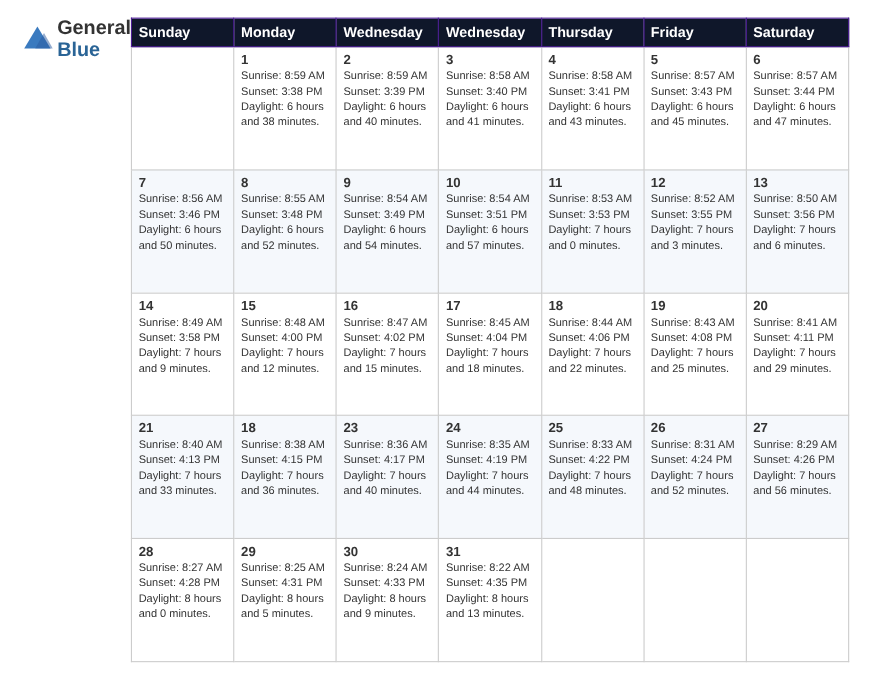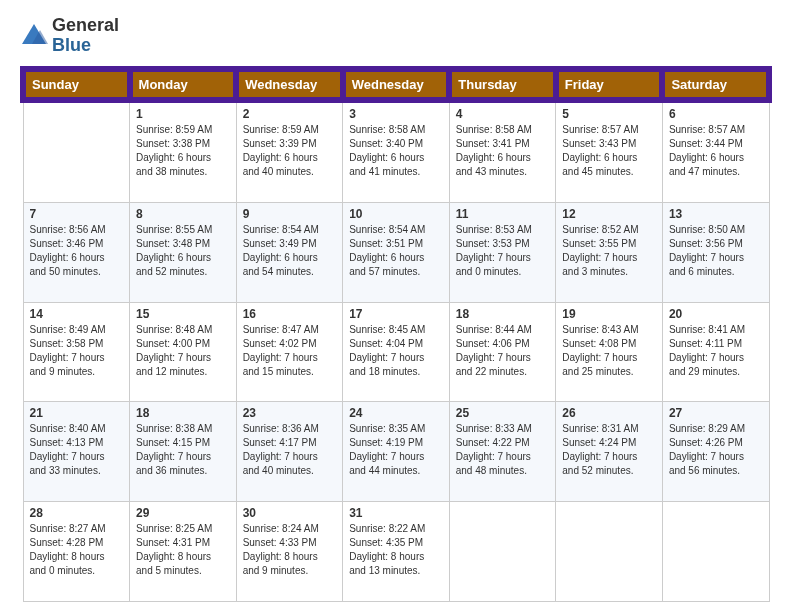--- a/index.html
+++ b/index.html
@@ -8,21 +8,21 @@
       height: 612px;
       font-family: Arial, Helvetica, sans-serif;
       background: #fff;
       overflow: hidden;
     }
     .page {
       width: 792px;
       height: 612px;
       padding: 16px 20px 10px 20px;
       display: flex;
-      flex-direction: column;
+      flex-direction: row;
     }
     .header {
       display: flex;
       justify-content: space-between;
       align-items: flex-start;
       margin-bottom: 10px;
     }
     .logo {
       display: flex;
       align-items: center;
@@ -52,27 +52,27 @@
       font-size: 14px;
       color: #555;
       margin-top: 2px;
     }
     .calendar-table {
       width: 100%;
       border-collapse: collapse;
       flex: 1;
     }
     .calendar-table th {
-      background-color: #a16207;
+      background-color: #0f172a;
       color: #fff;
       text-align: left;
       padding: 5px 6px;
       font-size: 13px;
       font-weight: bold;
-      border: 6px solid #4c1d95;
+      border: 1px solid #4c1d95;
     }
     .calendar-table td {
       border: 1px solid #ccc;
       vertical-align: top;
       padding: 4px 6px;
       font-size: 10.5px;
       color: #333;
       background: #fff;
       width: calc(100% / 7);
       height: 80px;

